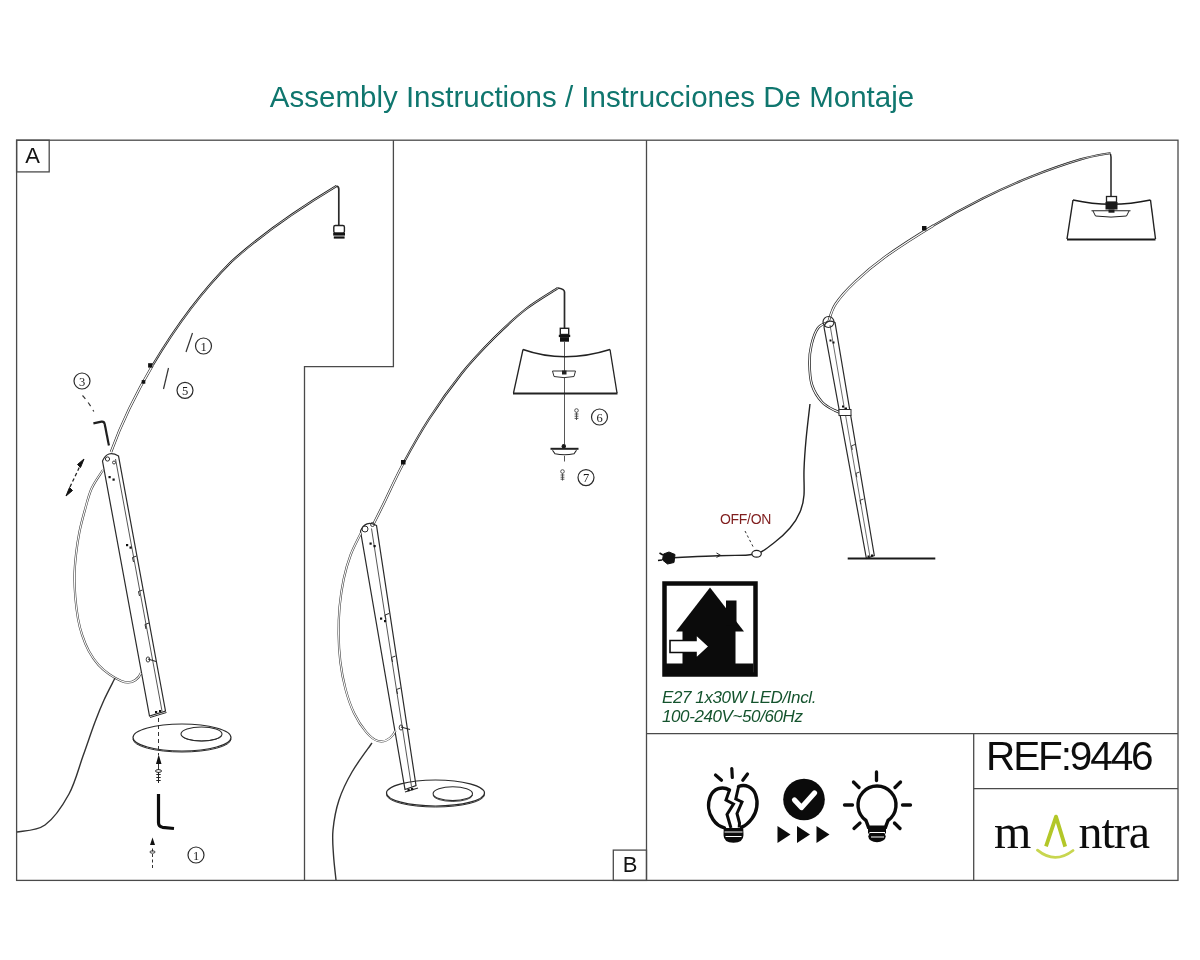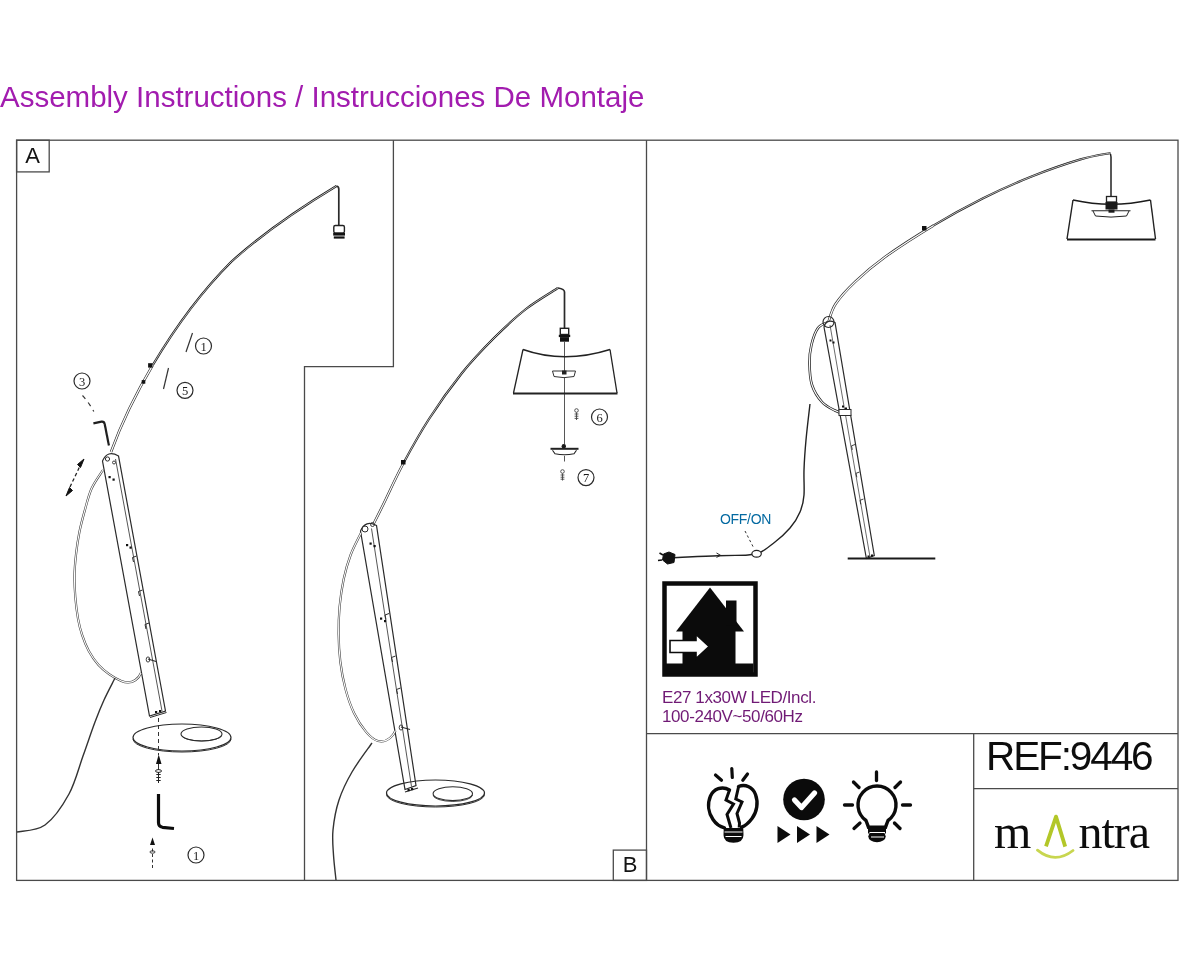--- a/index.html
+++ b/index.html
@@ -1,28 +1,28 @@
 <!DOCTYPE html>
 <html><head>
 <meta charset="utf-8">
 <style>
 html,body{margin:0;padding:0;width:1200px;height:960px;background:#ffffff;overflow:hidden;}
 body{font-family:"Liberation Sans",sans-serif;color:#111;position:relative;}
 .abs{position:absolute;}
 </style>
 </head>
 <body>
-<div class="abs" style="left:0;top:80px;width:1184px;text-align:left;font-size:29.5px;color:#a21caf;">Assembly Instructions / Instrucciones De Montaje</div>
+<div class="abs" style="left:0;top:80px;width:1184px;text-align:center;font-size:29.5px;color:#0f766e;">Assembly Instructions / Instrucciones De Montaje</div>
 
 <div class="abs" style="left:16px;top:140px;width:33px;height:32px;display:flex;align-items:center;justify-content:center;font-size:22px;color:#141414;">A</div>
 <div class="abs" style="left:613px;top:850px;width:34px;height:30px;display:flex;align-items:center;justify-content:center;font-size:22px;color:#141414;">B</div>
 
-<div class="abs" style="left:662px;top:688px;font-size:17px;letter-spacing:-0.4px;line-height:19px;color:#701a75;">E27 1x30W LED/Incl.<br>100-240V~50/60Hz</div>
-
-<div class="abs" style="left:720px;top:511px;font-size:14px;letter-spacing:-0.3px;color:#0369a1;">OFF/ON</div>
+<div class="abs" style="left:662px;top:688px;font-size:17px;letter-spacing:-0.4px;line-height:19px;color:#14532d;font-style:italic;">E27 1x30W LED/Incl.<br>100-240V~50/60Hz</div>
+
+<div class="abs" style="left:720px;top:511px;font-size:14px;letter-spacing:-0.3px;color:#7f1d1d;">OFF/ON</div>
 
 <div class="abs" style="left:986px;top:736px;font-size:40.5px;line-height:40.5px;letter-spacing:-2.1px;color:#0d0d0d;">REF:9446</div>
 
 <div class="abs" style="left:994px;top:807.8px;font-family:'Liberation Serif',serif;font-size:48px;line-height:48px;color:#0d0d0d;">m</div>
 <div class="abs" style="left:1078.5px;top:807.8px;font-family:'Liberation Serif',serif;font-size:48px;line-height:48px;letter-spacing:-1px;color:#0d0d0d;">ntra</div>
 <svg class="abs" style="left:1030px;top:810px;" width="60" height="55" viewBox="0 0 60 55">
   <path d="M16,36.4 L26,6.6 L35.2,36.6" fill="none" stroke="#b3c728" stroke-width="3.8" stroke-linejoin="round"></path>
   <path d="M7.5,40.2 Q25,54.5 43,40.5" fill="none" stroke="#c8d64f" stroke-width="2.8" stroke-linecap="round"></path>
 </svg>
 

